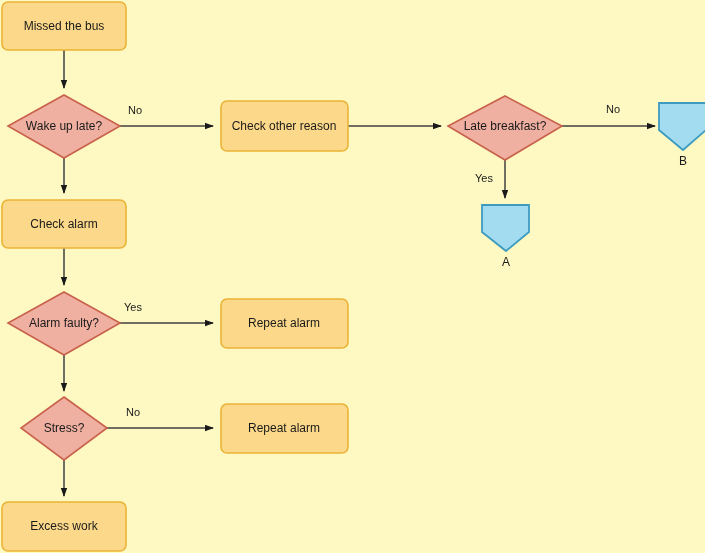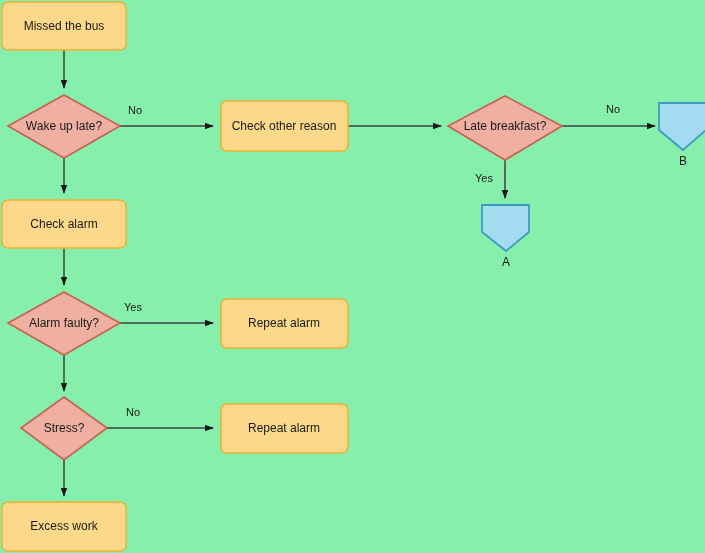--- a/index.html
+++ b/index.html
@@ -7,21 +7,21 @@
     padding: 0;
     background: #ffffff;
   }
   body {
     font-family: "Liberation Sans", sans-serif;
   }
   #canvas {
     position: relative;
     width: 705px;
     height: 553px;
-    background: #86efac;
+    background: #fef9c3;
     overflow: hidden;
   }
   #flow-svg {
     position: absolute;
     top: 0;
     left: 0;
     width: 705px;
     height: 553px;
     display: block;
   }

